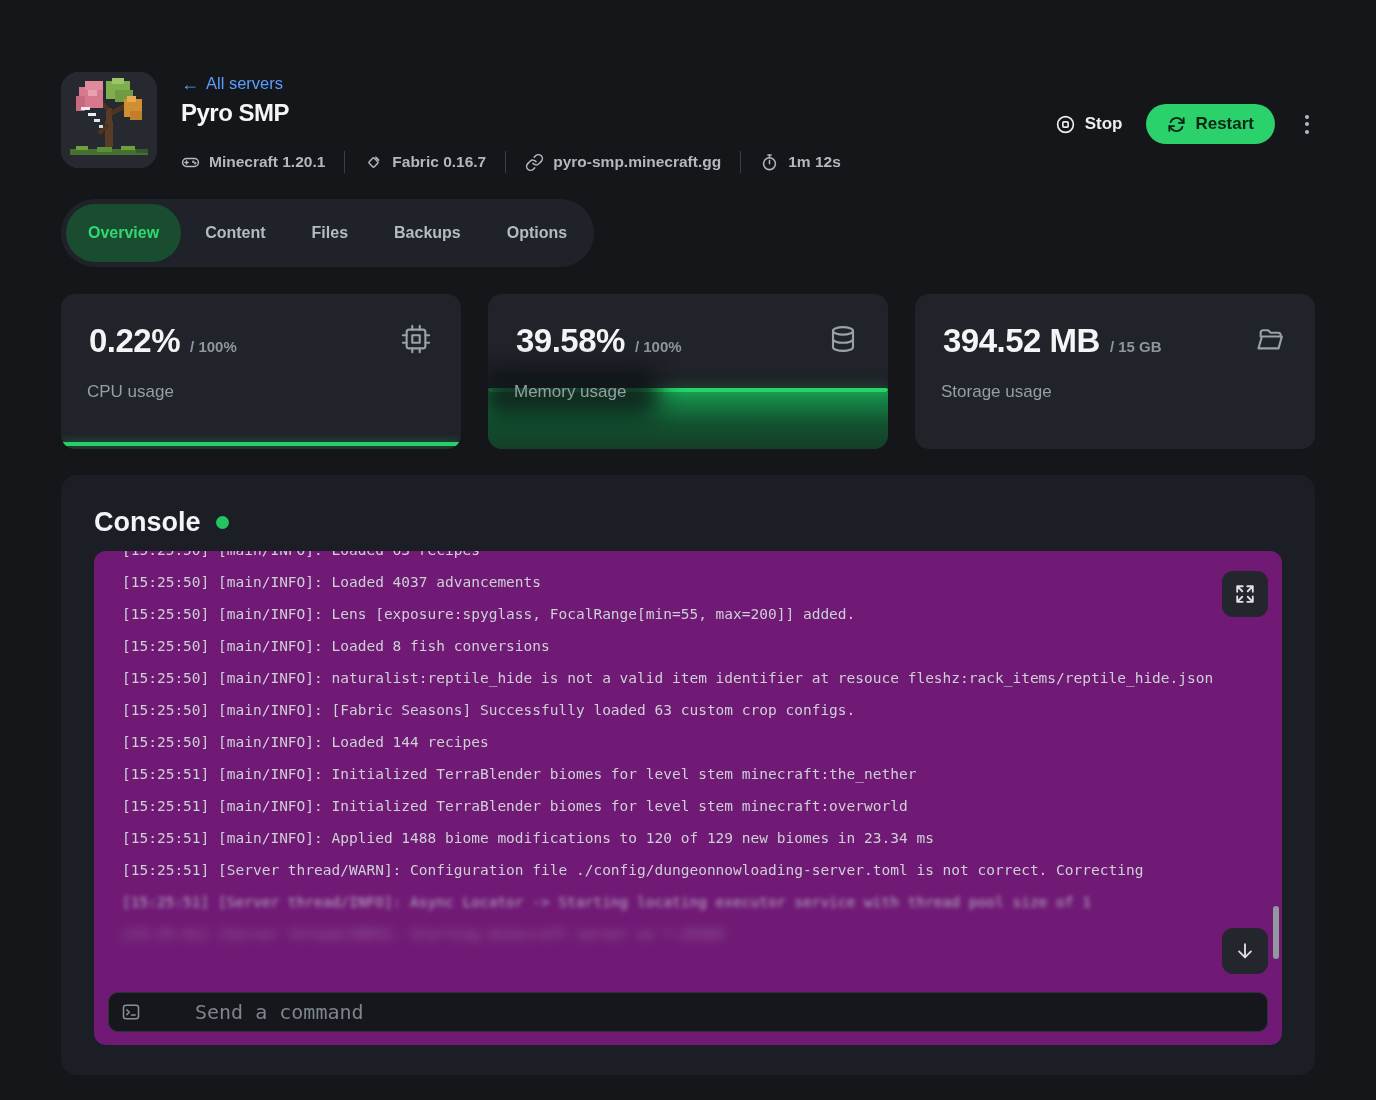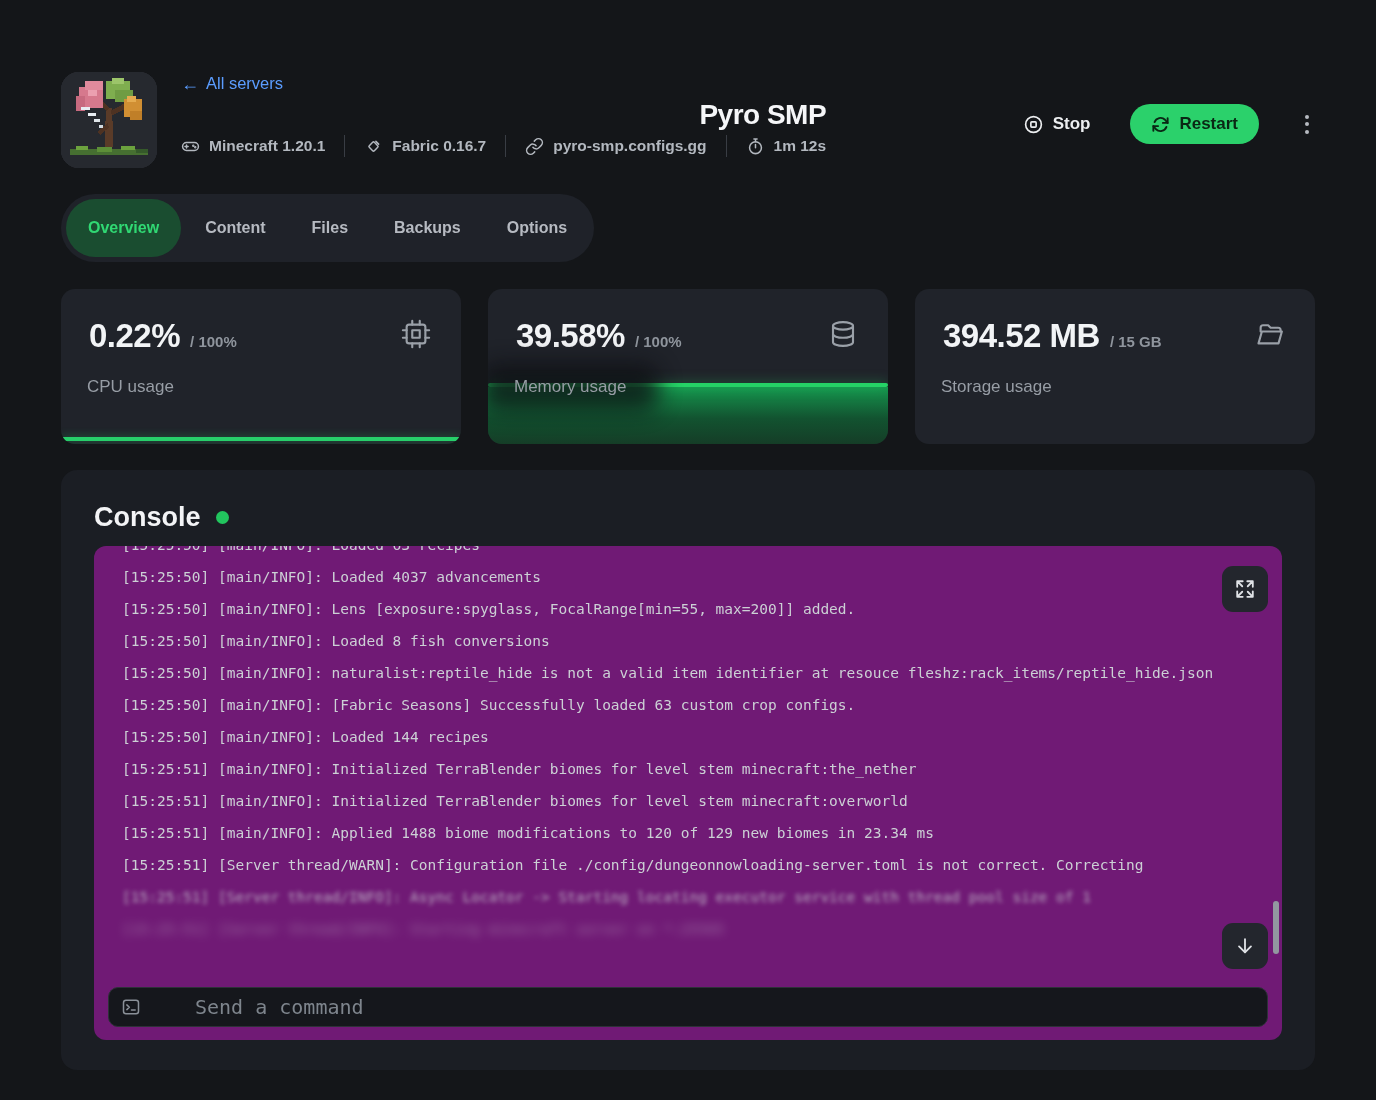--- a/index.html
+++ b/index.html
@@ -14,26 +14,26 @@
   
   .header { display:flex; gap:24px; }
   .avatar {
     width:96px; height:96px; border-radius:18px; background:#26292f;
     flex:none; overflow:hidden; box-shadow:0 0 0 1px #2e3138 inset;
   }
   .avatar svg { width:100%; height:100%; display:block; }
   .header-info { display:flex; flex-direction:column; padding-top:2px; }
   .back-link { color:#5b9dff; font-size:16.5px; font-weight:500; display:inline-flex; align-items:center; gap:7px; cursor:pointer; width:max-content; }
   .back-link .arrow { font-size:18px; line-height:1; }
-  .page-title { color:#f5f6f8; font-size:28px; font-weight:800; letter-spacing:-.5px; margin:6px 0 4px;text-align:right; }
+  .page-title { color:#f5f6f8; font-size:24px; font-weight:800; letter-spacing:-.5px; margin:6px 0 24px; }
   .meta-row { display:flex; align-items:center; color:#b3b8bf; font-size:15.5px; font-weight:600; }
   .meta-item { display:flex; align-items:center; gap:9px; }
   .meta-item svg { width:19px; height:19px; stroke:#b3b8bf; fill:none; stroke-width:1.9; stroke-linecap:round; stroke-linejoin:round; }
   .meta-sep { width:1px; height:22px; background:#393d44; margin:0 19px; }
-  .header-actions { margin-left:auto; display:flex; align-items:center; gap:40px; margin-top:32px; align-self:flex-start; }
+  .header-actions { margin-left:auto; display:flex; align-items:center; gap:24px; margin-top:32px; align-self:flex-start; }
   .stop-btn { display:flex; align-items:center; gap:9px; color:#eceef0; font-size:17px; font-weight:700; background:none; border:none; cursor:pointer; font-family:inherit; }
   .stop-btn svg { width:21px; height:21px; stroke:#eceef0; fill:none; stroke-width:1.9; }
   .restart-btn { display:flex; align-items:center; gap:9px; background:#2bd16b; color:#0a2714; font-size:17px; font-weight:800; border:none; border-radius:999px; padding:10px 21px; cursor:pointer; font-family:inherit; }
   .restart-btn svg { width:19px; height:19px; stroke:#0a2714; fill:none; stroke-width:2.4; stroke-linecap:round; stroke-linejoin:round; }
   .kebab { display:flex; flex-direction:column; gap:3.5px; padding:6px; cursor:pointer; }
   .kebab i { width:4px; height:4px; border-radius:50%; background:#b6bac1; }
 
   
   .tab-bar { margin-top:26px; display:inline-flex; align-items:center; background:#1f2229; border-radius:999px; padding:5px; gap:2px; }
   .tab { padding:20px 22px; border-radius:999px; color:#b6bac1; font-size:16px; font-weight:700; cursor:pointer; white-space:nowrap; }
@@ -139,21 +139,21 @@
             <path d="M15 5.5l3.5 3.5"></path>
           </svg>
           <span>Fabric 0.16.7</span>
         </div>
         <div class="meta-sep"></div>
         <div class="meta-item">
           <svg viewBox="0 0 24 24">
             <path d="M10 13a5 5 0 0 0 7.54.54l3-3a5 5 0 0 0-7.07-7.07l-1.72 1.71"></path>
             <path d="M14 11a5 5 0 0 0-7.54-.54l-3 3a5 5 0 0 0 7.07 7.07l1.71-1.71"></path>
           </svg>
-          <span>pyro-smp.configs.gg</span>
+          <span>pyro-smp.minecraft.gg</span>
         </div>
         <div class="meta-sep"></div>
         <div class="meta-item">
           <svg viewBox="0 0 24 24">
             <circle cx="12" cy="13.5" r="7.5"></circle>
             <path d="M12 13.5V9.5 M10 2.5h4 M12 2.5V6"></path>
           </svg>
           <span>1m 12s</span>
         </div>
       </div>

